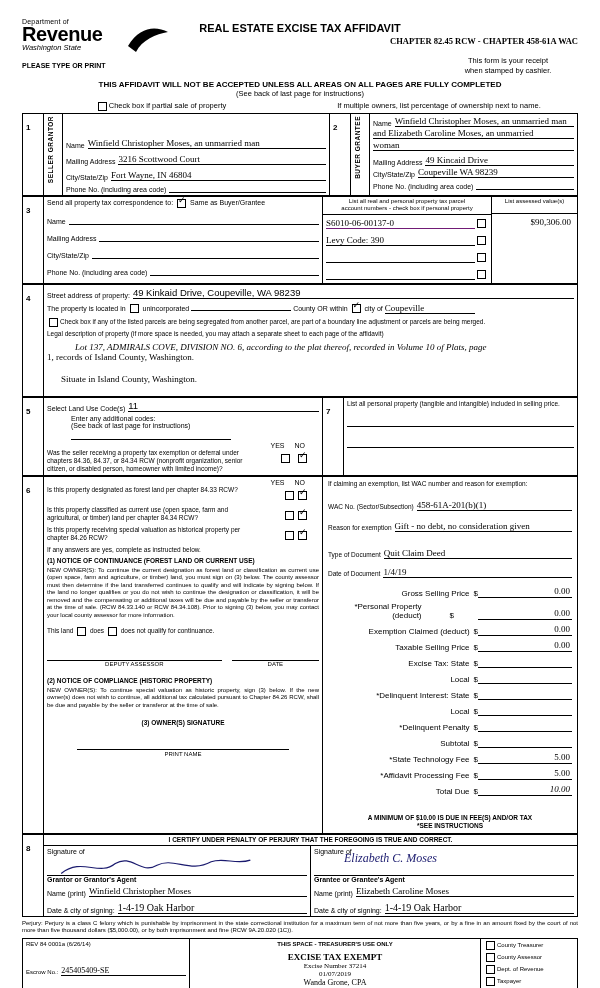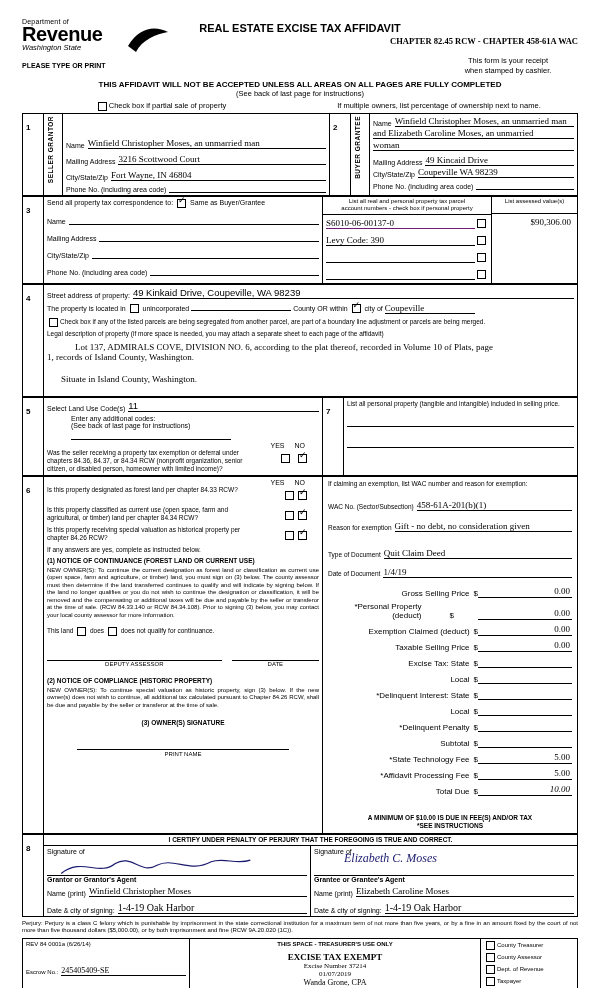--- a/index.html
+++ b/index.html
@@ -203,21 +203,21 @@
           <span style="display:inline-block;width:100px;border-bottom:1px solid #000;"></span>
           <span>County OR within</span>
           <span class="cb on"></span>
           <span>city of</span>
           <span class="val" style="display:inline-block;min-width:90px;border-bottom:1px solid #000;">Coupeville</span>
         </div>
         <div class="small" style="margin-top:4px;">
           <span class="cb"></span><span>Check box if any of the listed parcels are being segregated from another parcel, are part of a boundary line adjustment or parcels are being merged.</span>
         </div>
         <div class="small" style="margin-top:3px;">Legal description of property (if more space is needed, you may attach a separate sheet to each page of the affidavit)</div>
-        <div class="val" style="margin-top:4px;padding-left:28px;">Lot 137, ADMIRALS COVE, DIVISION NO. 6, according to the plat thereof, recorded in Volume 10 of Plats, page</div>
+        <div class="val" style="margin-top:4px;padding-left:28px;font-style:italic;">Lot 137, ADMIRALS COVE, DIVISION NO. 6, according to the plat thereof, recorded in Volume 10 of Plats, page</div>
         <div class="val">1, records of Island County, Washington.</div>
         <div class="val" style="margin-top:12px;padding-left:14px;">Situate  in Island County, Washington.</div>
         <div style="height:10px;"></div>
       </td>
     </tr>
   </tbody>
       </table>
 
   <table class="grid">
     <tbody>

